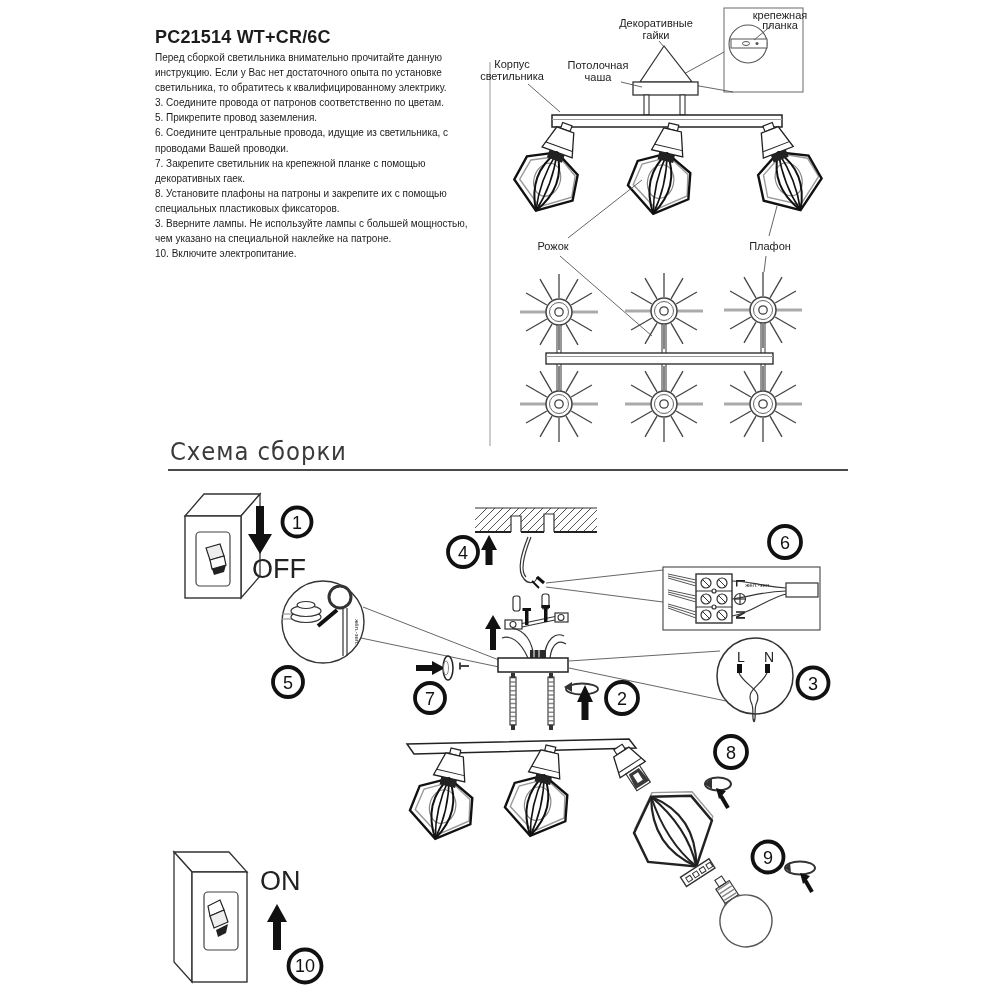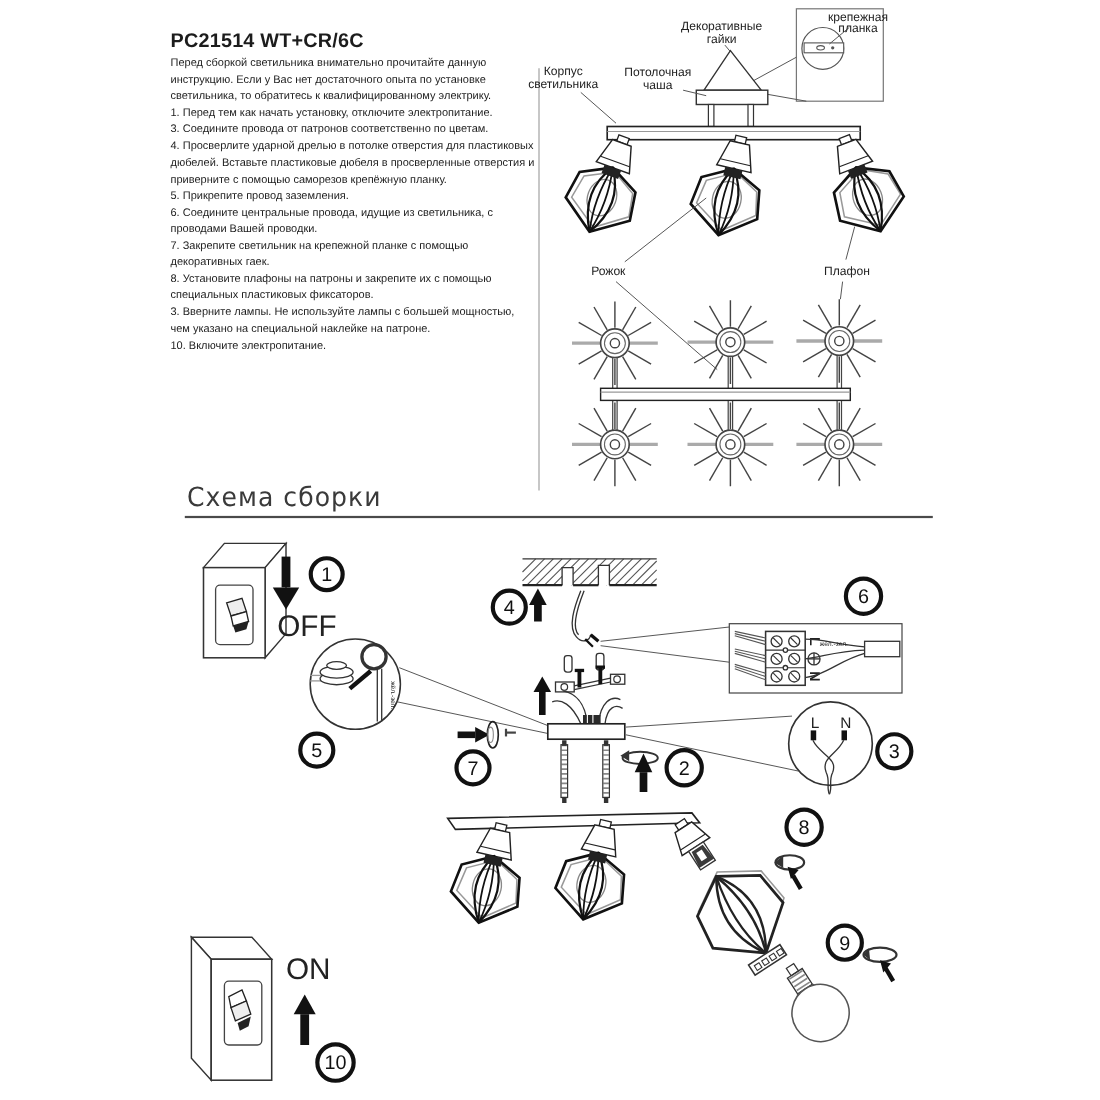--- a/index.html
+++ b/index.html
@@ -25,23 +25,21 @@
 </style>
 </head>
 <body>
 
 <div class="page">
 
   <h1 class="product-code">PC21514 WT+CR/6C</h1>
 
   <div class="instructions">
     <p>Перед сборкой светильника внимательно прочитайте данную инструкцию. Если у Вас нет достаточного опыта по установке светильника, то обратитесь к квалифицированному электрику.</p>
-    <p>1. Перед тем как начать установку, отключите электропитание.</p>
     <p>3. Соедините провода от патронов соответственно по цветам.</p>
-    <p>4. Просверлите ударной дрелью в потолке отверстия для пластиковых дюбелей. Вставьте пластиковые дюбеля в просверленные отверстия и приверните с помощью саморезов крепёжную планку.</p>
     <p>5. Прикрепите провод заземления.</p>
     <p>6. Соедините центральные провода, идущие из светильника, с проводами Вашей проводки.</p>
     <p>7. Закрепите светильник на крепежной планке с помощью декоративных гаек.</p>
     <p>8. Установите плафоны на патроны и закрепите их с помощью специальных пластиковых фиксаторов.</p>
     <p>3. Вверните лампы. Не используйте лампы с большей мощностью, чем указано на специальной наклейке на патроне.</p>
     <p>10. Включите электропитание.</p>
   </div>
 
   <svg class="parts" width="520" height="448" viewBox="0 0 520 448">
     <defs>

